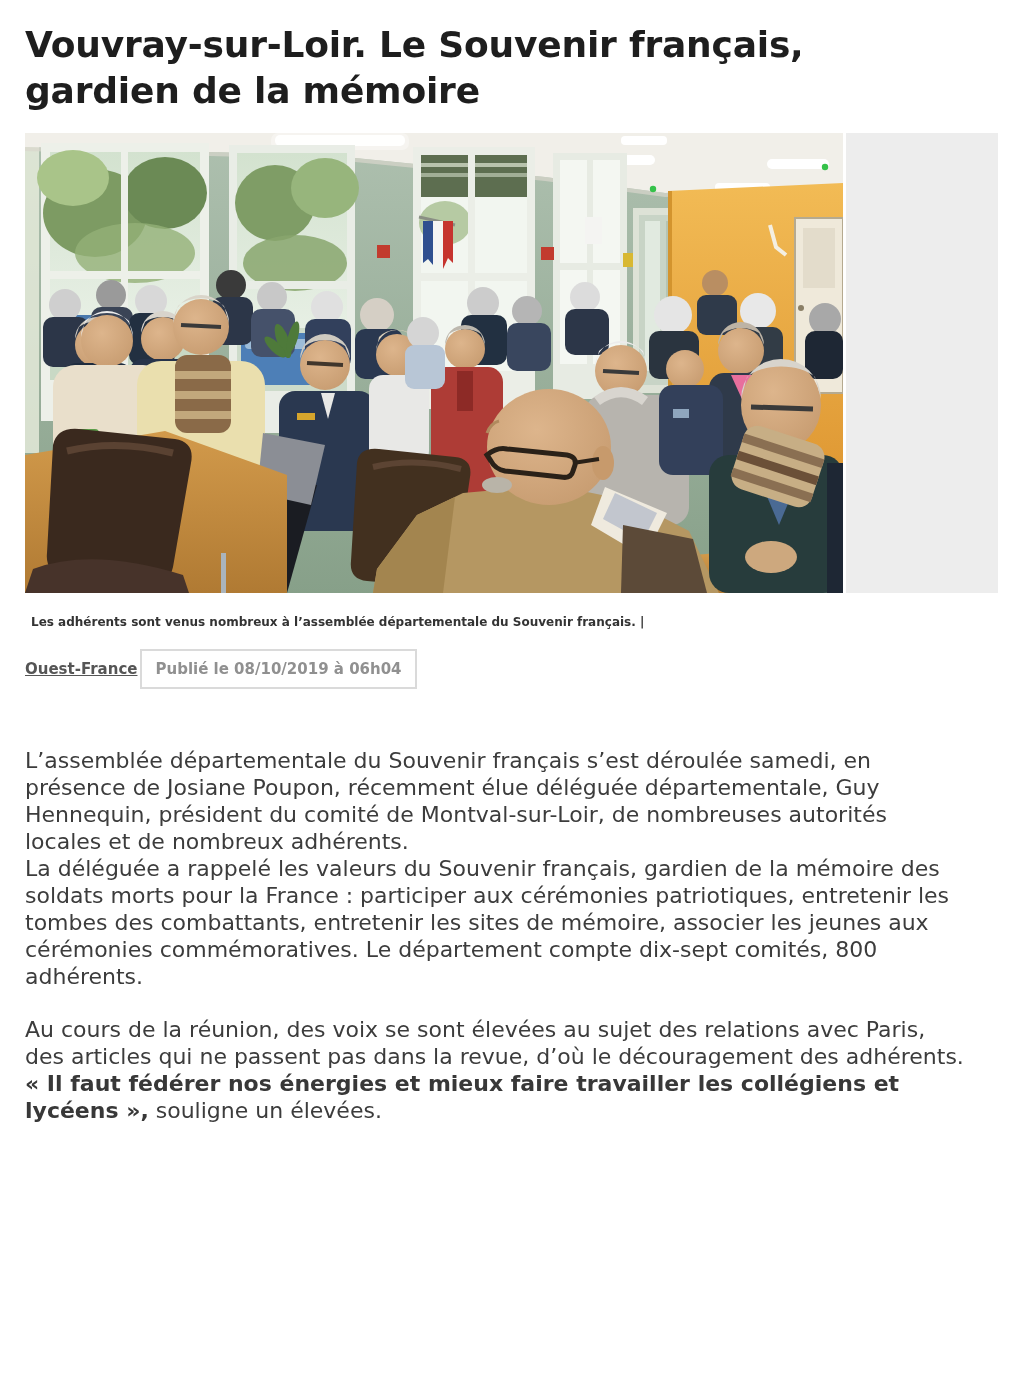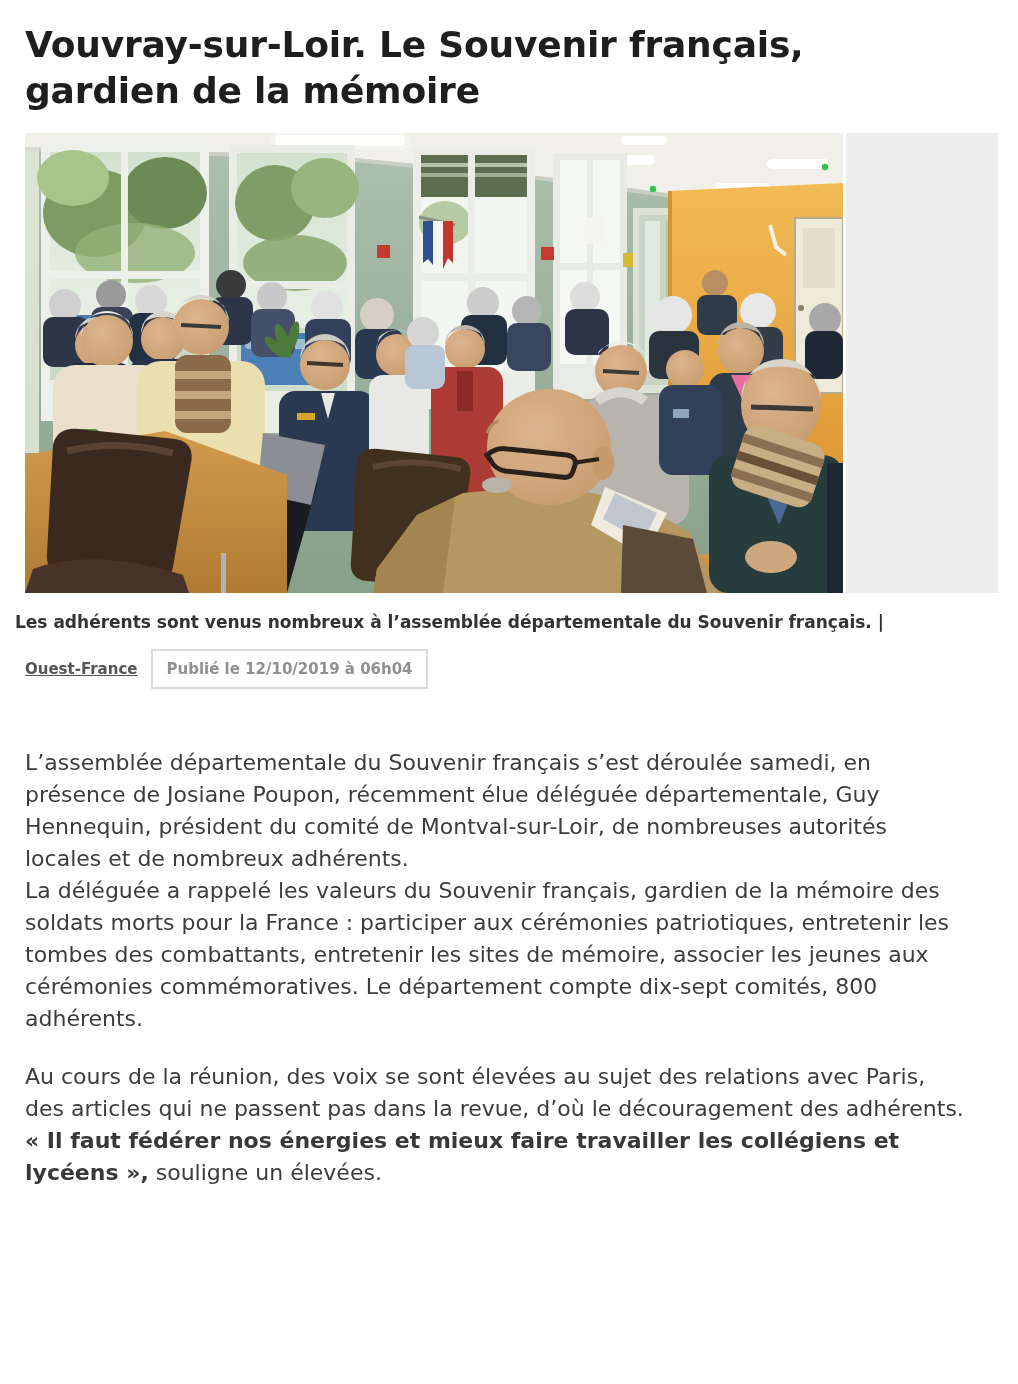--- a/index.html
+++ b/index.html
@@ -13,38 +13,38 @@
     font-size:36px; line-height:46px; font-weight:bold;
     color:#1e1e1e; letter-spacing:-0.2px;
   }
 
   .media-row { margin:19px 20px 0 25px; display:flex; gap:3px; }
   .photo-wrap { width:818px; height:460px; flex:0 0 auto; overflow:hidden; }
   .photo-wrap svg { display:block; width:818px; height:460px; }
   .ad-placeholder { flex:1 1 auto; height:460px; background:#ededed; }
 
   .caption {
-    margin:20px 25px 0 15px;
-    font-size:17px; line-height:19px; font-weight:600; color:#333333;
+    margin:20px 25px 0 31px;
+    font-size:12px; line-height:19px; font-weight:600; color:#333333;
   }
 
   .byline-row { margin:17px 25px 0 25px; display:flex; align-items:center; }
   .source-link {
     font-size:15px; font-weight:600; color:#555555;
-    text-decoration:underline; cursor:pointer; margin-right:14px; white-space:nowrap;
+    text-decoration:underline; cursor:pointer; margin-right:3px; white-space:nowrap;
   }
   .pub-box {
     border:2px solid #dadada; color:#909090;
     font-size:15px; font-weight:600; line-height:18px;
     padding:9px 13px; background:#fff; white-space:nowrap;
   }
 
   .article-body { margin:58px 25px 0 25px; max-width:941px; }
   .article-body p {
-    font-size:22px; line-height:32px; color:#3c3c3c; margin:0 0 26px 0;
+    font-size:22px; line-height:27px; color:#3c3c3c; margin:0 0 26px 0;
   }
   .article-body strong { font-weight:bold; color:#383838; }
 </style>
 </head>
 <body>
 
 <div class="page">
 
   <h1 class="headline">Vouvray-sur-Loir. Le Souvenir français, gardien de la mémoire</h1>
 
@@ -326,21 +326,21 @@
         </g>
       </svg>
     </div>
     <div class="ad-placeholder"></div>
   </div>
 
   <div class="caption">Les adhérents sont venus nombreux à l’assemblée départementale du Souvenir français. |</div>
 
   <div class="byline-row">
     <a class="source-link">Ouest-France</a>
-    <span class="pub-box">Publié le 12/10/2019 à 06h04</span>
+    <span class="pub-box">Publié le 08/10/2019 à 06h04</span>
   </div>
 
   <div class="article-body">
       <p><span>L’assemblée départementale du Souvenir français s’est déroulée samedi, en présence de Josiane Poupon, récemment élue déléguée départementale, Guy Hennequin, président du comité de Montval-sur-Loir, de nombreuses autorités locales et de nombreux adhérents.</span><br><span>La déléguée a rappelé les valeurs du Souvenir français, gardien de la mémoire des soldats morts pour la France : participer aux cérémonies patriotiques, entretenir les tombes des combattants, entretenir les sites de mémoire, associer les jeunes aux cérémonies commémoratives. Le département compte dix-sept comités, 800 adhérents.</span></p>
       <p><span>Au cours de la réunion, des voix se sont élevées au sujet des relations avec Paris, des articles qui ne passent pas dans la revue, d’où le découragement des adhérents. </span><strong>« Il faut fédérer nos énergies et mieux faire travailler les collégiens et lycéens »,</strong><span> souligne un élevées.</span></p>
     </div>
 
 </div>
 
 </body></html>

